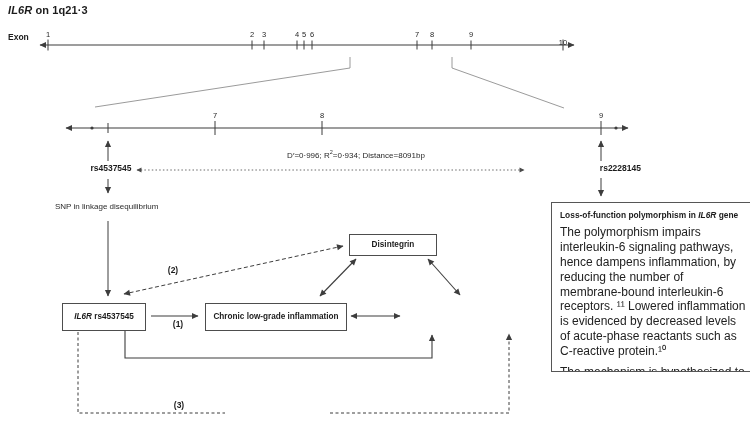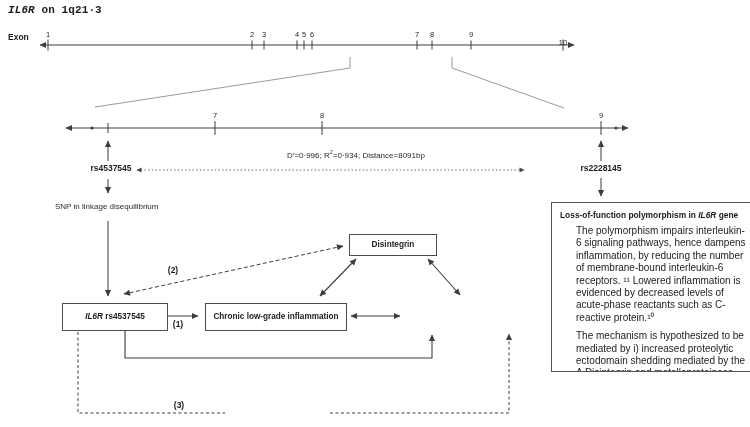--- a/index.html
+++ b/index.html
@@ -17,21 +17,21 @@
   .note{font-size:8px;color:#2a2a2a;}
   .num-label{font-size:8.5px;font-weight:bold;width:26px;text-align:center;}
   .nodebox{border:1.2px solid #4d4d4d;background:#fff;display:flex;flex-direction:column;
            align-items:center;justify-content:center;font-size:8.2px;font-weight:bold;
            text-align:center;box-sizing:border-box;line-height:1.25;white-space:nowrap;}
   .nodebox .gene{font-style:italic;}
   .panel{border:1.6px solid #565656;background:#fff;box-sizing:border-box;
          padding:7px 8px;overflow:hidden;}
   .panel h4{margin:0 0 5px 0;font-size:8.4px;font-weight:bold;}
   .panel h4 .gene{font-style:italic;}
-  .panel p{margin:0 0 6px 16px;font-size:10px;line-height:1.24;color:#222;}
+  .panel p{margin:0 0 6px 0;font-size:12px;line-height:1.24;color:#222;}
 </style>
 </head>
 <body>
 
 <div class="stage">
 
   <svg class="wires" viewBox="0 0 750 427">
     <defs>
       <marker id="arr" viewBox="0 0 8 8" markerWidth="8" markerHeight="8" refX="6.5" refY="4" orient="auto-start-reverse" markerUnits="userSpaceOnUse">
         <path d="M0.5,0.9 L7,4 L0.5,7.1 Z" fill="#3d3d3d"></path>
@@ -63,56 +63,56 @@
     <path d="M343,246 L124,294" stroke="#3d3d3d" stroke-width="1" stroke-dasharray="4 2.5" fill="none" marker-start="url(#arr)" marker-end="url(#arr)"></path>
     <path d="M356,259 L320,296" stroke="#3d3d3d" stroke-width="1.1" fill="none" marker-start="url(#arr)" marker-end="url(#arr)"></path>
     <path d="M428,259 L460,295" stroke="#3d3d3d" stroke-width="1.1" fill="none" marker-start="url(#arr)" marker-end="url(#arr)"></path>
     <path d="M151,316 H198" stroke="#3d3d3d" stroke-width="1.1" fill="none" marker-end="url(#arr)"></path>
     <path d="M351,316 H400" stroke="#3d3d3d" stroke-width="1.1" fill="none" marker-start="url(#arr)" marker-end="url(#arr)"></path>
     <path d="M125,331 V358 H432 V335" stroke="#3d3d3d" stroke-width="1.1" fill="none" marker-end="url(#arr)"></path>
     <path d="M78,332 V413 H225" stroke="#3d3d3d" stroke-width="1" stroke-dasharray="3 2.5" fill="none"></path>
     <path d="M330,413 H509 V334" stroke="#3d3d3d" stroke-width="1" stroke-dasharray="3 2.5" fill="none" marker-end="url(#arr)"></path>
   </svg>
 
-  <div class="abs fig-title" style="left:8px;top:4px;font-family:Liberation Mono, monospace;">
+  <div class="abs fig-title" style="left:8px;top:4px;">
     <span class="gene">IL6R</span><span> on 1q21·3</span>
   </div>
 
   <div class="abs exon-hdr" style="left:8px;top:32px;">Exon</div>
   <div class="abs tick-num" style="left:41px;top:30px;">1</div>
   <div class="abs tick-num" style="left:245px;top:30px;">2</div>
   <div class="abs tick-num" style="left:257px;top:30px;">3</div>
   <div class="abs tick-num" style="left:290px;top:30px;">4</div>
   <div class="abs tick-num" style="left:297px;top:30px;">5</div>
   <div class="abs tick-num" style="left:305px;top:30px;">6</div>
   <div class="abs tick-num" style="left:410px;top:30px;">7</div>
   <div class="abs tick-num" style="left:425px;top:30px;">8</div>
   <div class="abs tick-num" style="left:464px;top:30px;">9</div>
   <div class="abs tick-num" style="left:556px;top:38px;">10</div>
 
   <div class="abs tick-num" style="left:208px;top:111px;">7</div>
   <div class="abs tick-num" style="left:315px;top:111px;">8</div>
   <div class="abs tick-num" style="left:594px;top:111px;">9</div>
 
   <div class="abs snp-label" style="left:71px;top:163px;">rs4537545</div>
-  <div class="abs snp-label" style="left:561px;top:163px;">rs2228145</div>
+  <div class="abs snp-label" style="left:561px;top:163px;text-align:right;">rs2228145</div>
   <div class="abs ld-stats" style="left:246px;top:149px;">
     <span>D′=0·996; R</span><sup>2</sup><span>=0·934; Distance=8091bp</span>
   </div>
   <div class="abs note" style="left:55px;top:202px;">SNP in linkage disequilibrium</div>
 
   <div class="abs num-label" style="left:160px;top:265px;">(2)</div>
   <div class="abs num-label" style="left:165px;top:319px;">(1)</div>
   <div class="abs num-label" style="left:166px;top:400px;">(3)</div>
 
   <div class="abs nodebox" style="left:349px;top:234px;width:88px;height:22px;">
     <span>Disintegrin</span>
   </div>
 
-  <div class="abs nodebox" style="left:62px;top:303px;width:106px;height:28px;">
+  <div class="abs nodebox" style="left:62px;top:303px;width:84px;height:28px;">
     <span><span class="gene">IL6R</span><span> rs4537545</span></span>
   </div>
 
   <div class="abs nodebox" style="left:205px;top:303px;width:142px;height:28px;text-align:right;">
     <span>Chronic low-grade inflammation</span>
   </div>
 
 
 
   <div class="abs panel" style="left:551px;top:202px;width:205px;height:170px;">

